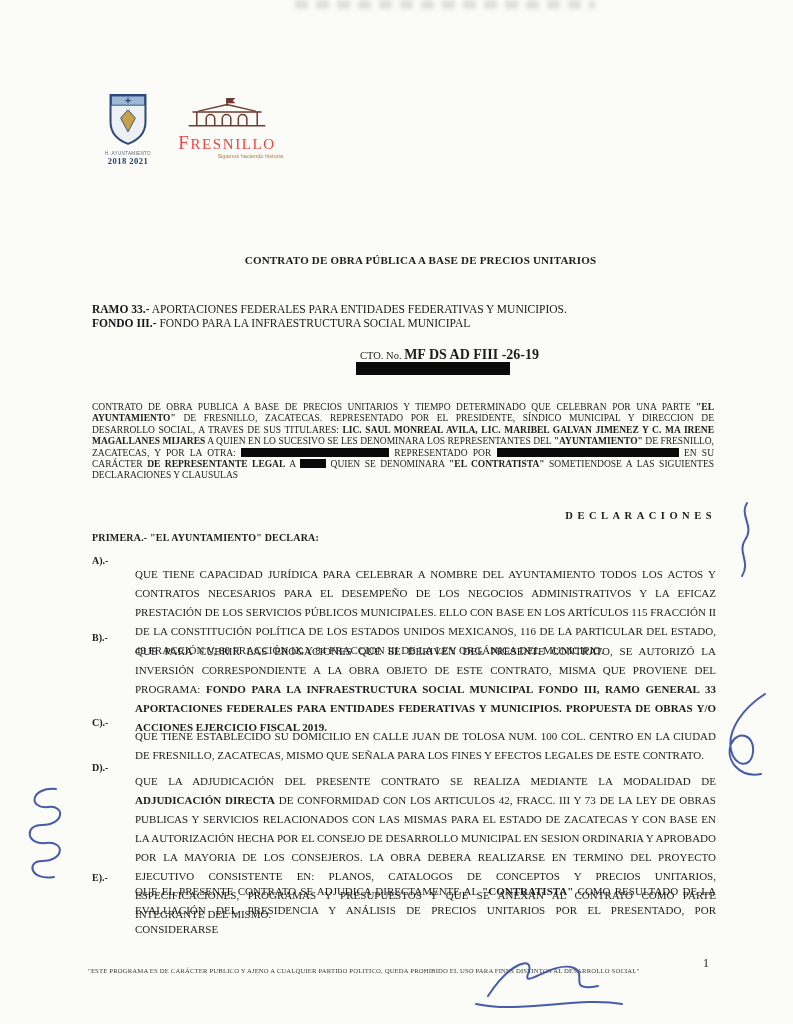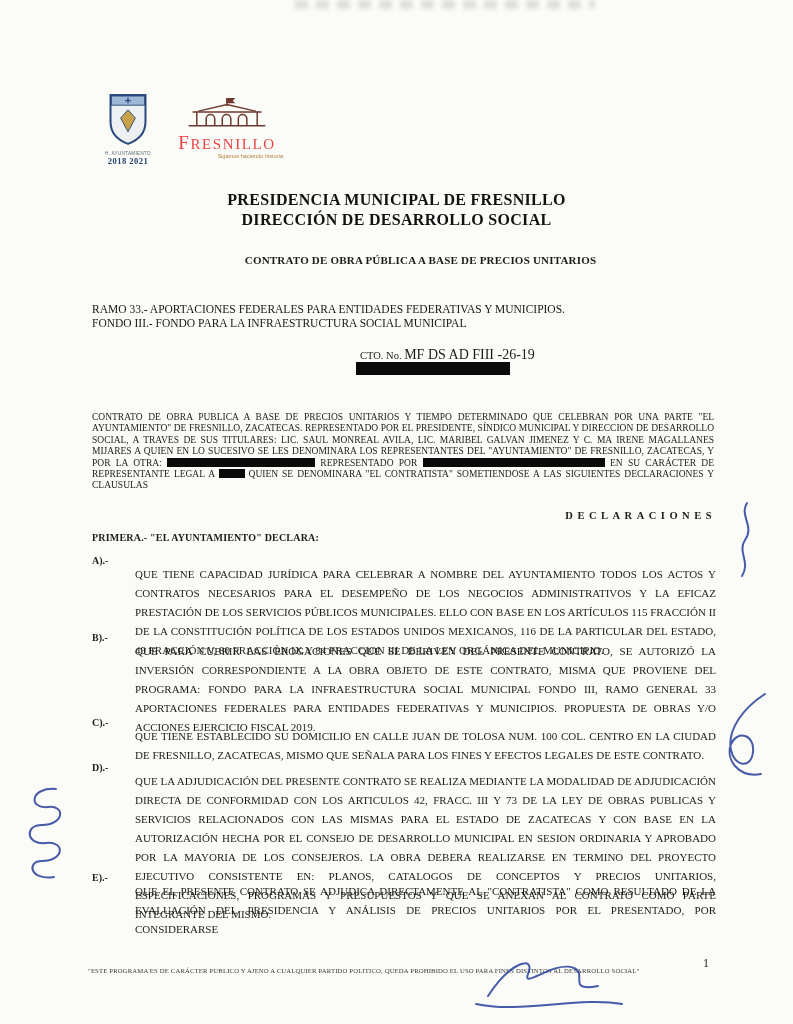--- a/index.html
+++ b/index.html
@@ -2,21 +2,21 @@
 <html style="--ink-blue: #27409b; --redaction: #0a0a0a;"><head>
 <meta charset="utf-8">
 <style>
   * { margin:0; padding:0; box-sizing:border-box; }
   html,body { background:#e8e8e6; }
   .page {
     position:relative; width:793px; height:1024px; margin:0 auto;
     background:#fbfbf8; overflow:hidden;
     font-family:"Liberation Serif", serif; color:#1c1c1c;
   }
-  .b { font-weight:normal;margin-top:14px; }
+  .b { font-weight:bold;margin-top:14px; }
 
   
   .scan-noise {
     position:absolute; left:295px; top:0; width:300px; height:9px;
     background:repeating-linear-gradient(90deg, rgba(110,110,110,.4) 0 13px, rgba(255,255,255,0) 13px 21px);
     filter:blur(2px); opacity:.5;
   }
 
   
   .logo-ayto { position:absolute; left:96px; top:92px; width:64px; text-align:center; }
@@ -37,21 +37,21 @@
                   font-weight:bold; font-size:11px; letter-spacing:.2px;margin-left:24px; }
 
   .ramo { position:absolute; left:92px; top:303px; width:628px; font-size:11.5px; line-height:13.8px; color:#171717; }
 
   .cto { position:absolute; left:360px; top:347px; font-size:10.5px; }
   .cto .b { font-size:14px; }
   .cto-redact { position:absolute; left:356px; top:362px; width:154px; height:13px;
                 background:var(--redaction, #0a0a0a); }
 
   
-  .intro { position:absolute; left:92px; top:412px; width:622px;
+  .intro { position:absolute; left:92px; top:402px; width:622px;
            font-size:9.5px; line-height:11.4px; text-align:justify; }
   .redact { display:inline-block; height:9px; background:var(--redaction, #0a0a0a); vertical-align:-1px; }
 
   .decl-heading { position:absolute; left:92px; top:510px; width:624px; text-align:right;
                   font-weight:bold; font-size:10.5px; letter-spacing:4.5px; }
   .primera { position:absolute; left:92px; top:532px; font-weight:bold; font-size:10px; letter-spacing:.2px; }
 
   .clause { position:absolute; left:92px; width:624px; }
   .clause-label { position:absolute; left:0; top:0; font-weight:bold; font-size:10px; }
   .clause-body { margin-left:43px; padding-top:10px;
@@ -96,24 +96,20 @@
         <path d="M30 31 v-7 a4.5 4.5 0 0 1 9 0 v7"></path>
         <path d="M47 31 v-7 a4.5 4.5 0 0 1 9 0 v7"></path>
         <path d="M64 31 v-7 a4.5 4.5 0 0 1 9 0 v7"></path>
         <path d="M12 31.5 H92"></path>
       </g>
     </svg>
     <div class="fres-name">FRESNILLO</div>
     <div class="fres-tagline">Sigamos haciendo historia</div>
   </div>
 
-  <div class="doc-title">
-    <div>PRESIDENCIA MUNICIPAL DE FRESNILLO</div>
-    <div>DIRECCIÓN DE DESARROLLO SOCIAL</div>
-  </div>
 
   <div class="doc-subtitle">CONTRATO DE OBRA PÚBLICA A BASE DE PRECIOS UNITARIOS</div>
 
   <div class="ramo">
     <div><span class="b">RAMO 33.-</span><span> APORTACIONES FEDERALES PARA ENTIDADES FEDERATIVAS Y MUNICIPIOS.</span></div>
     <div><span class="b">FONDO III.-</span><span> FONDO PARA LA INFRAESTRUCTURA SOCIAL MUNICIPAL</span></div>
   </div>
 
   <div class="cto"><span>CTO. No. </span><span class="b">MF DS AD FIII -26-19</span></div>
   <div class="cto-redact"></div>

